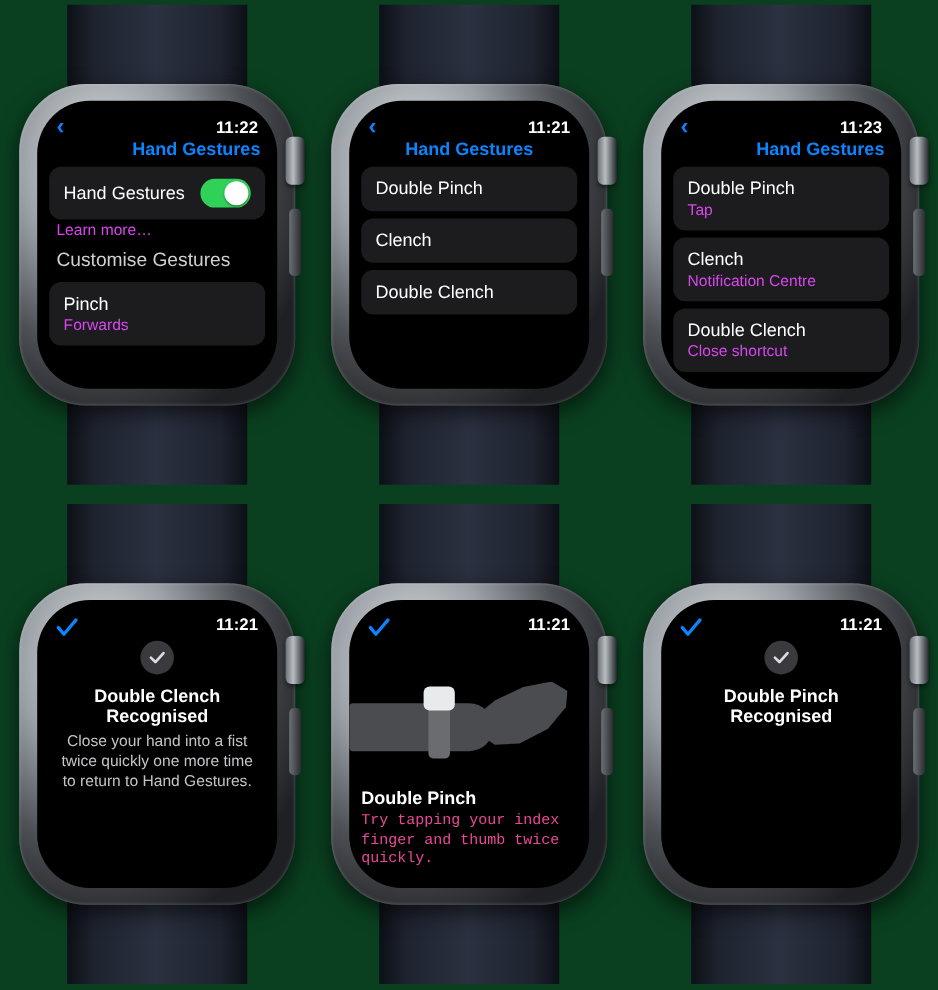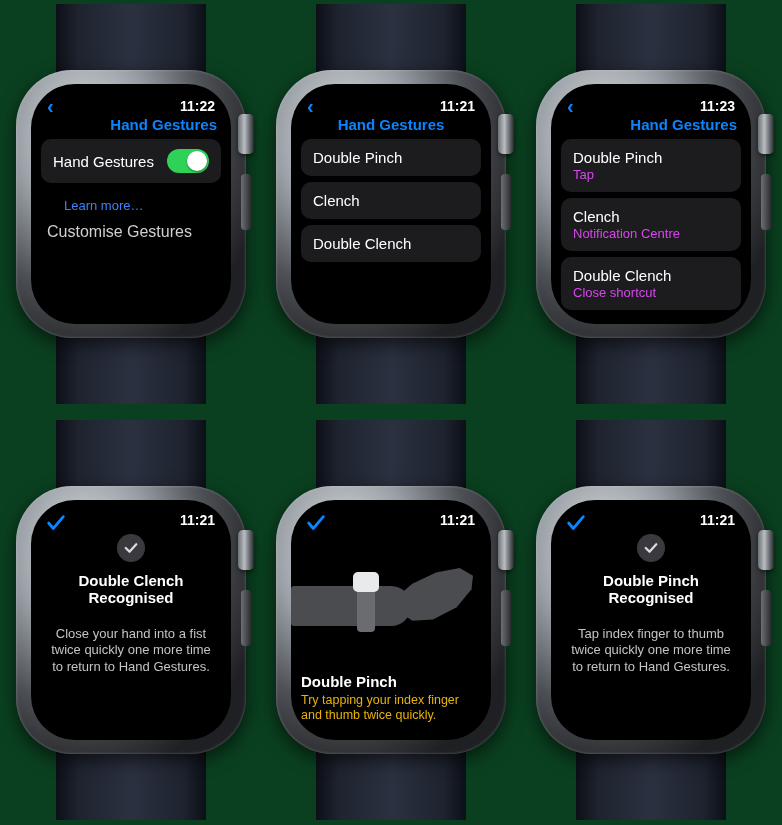--- a/index.html
+++ b/index.html
@@ -111,31 +111,31 @@
   .row.flex { display:flex; justify-content:space-between; align-items:center; }
   .toggle {
     width: 42px; height: 24px; border-radius: 12px;
     background: #30d158; position: relative;
   }
   .toggle::after {
     content:""; position:absolute; right:2px; top:2px;
     width:20px; height:20px; border-radius:50%; background:#fff;
     box-shadow: 0 1px 2px rgba(0,0,0,.4);
   }
-  .link-text { color:#3b82f6; font-size:13px; padding:15px 4px 6px 6px;margin-left:17px; }
+  .link-text { color:#d946ef; font-size:13px; padding:1px 4px 6px 6px; }
   .sect-label { color:#d0d0d4; font-size:16px; padding:4px 4px 2px 6px; }
   
   .check-badge {
     width:28px; height:28px; border-radius:50%;
     background: #3a3a3e; display:flex; align-items:center; justify-content:center;
   }
   .check-badge svg { width:18px; height:18px; }
   .center-block { text-align:center; padding: 22px 6px 0 6px; }
   .center-block .badge-wrap { display:flex; justify-content:center; margin-bottom:10px; }
-  .center-block h3 { font-size:15px; font-weight:600; margin-bottom:20px; }
+  .center-block h3 { font-size:15px; font-weight:600; margin-bottom:4px; }
   .center-block p { font-size:13px; color:#c3c3c8; line-height:1.25; }
   .topleft-check { position:absolute; top:12px; left:14px; }
   .tl-time { position:absolute; top:12px; right:16px; font-size:14px; font-weight:600; }
   
   .hand-ill {
     position:relative; width:100%; height:96px; margin-top:10px;
   }
   .forearm {
     position:absolute; left:0; top:40px; width:120px; height:40px;
     background:#4a4c50; border-radius:4px 24px 24px 4px;
@@ -148,21 +148,21 @@
     position:absolute; left:62px; top:26px; width:26px; height:20px;
     background:#e9eaec; border-radius:5px;
   }
   .palm {
     position:absolute; left:108px; top:22px; width:74px; height:56px;
     background:#4a4c50;
     clip-path: polygon(0% 48%, 18% 28%, 50% 8%, 82% 0%, 100% 14%, 98% 38%, 78% 70%, 46% 92%, 18% 94%, 0% 78%);
   }
   .lower-text { position:absolute; left:10px; right:10px; bottom:16px; }
   .lower-text h3 { font-size:15px; font-weight:600; margin-bottom:3px; }
-  .lower-text p { font-size:12.5px; color:#eab308; line-height:1.25; }
+  .lower-text p { font-size:12.5px; color:#ec4899; line-height:1.25;font-family:Liberation Mono, monospace; }
 </style>
 </head>
 <body>
 
 <div class="grid">
 
   <div class="watch" style="left:6px; top:4px; height:400px;">
     <div class="band-top"></div>
     <div class="band-bottom"></div>
     <div class="crown"></div>
@@ -173,20 +173,24 @@
         <span class="back-chevron">‹</span>
         <span class="time">11:22</span>
       </div>
       <div class="title-link" style="text-align:right; padding-right:4px; margin-top:-2px;">Hand Gestures</div>
       <div class="row flex">
         <span>Hand Gestures</span>
         <span class="toggle"></span>
       </div>
       <div class="link-text">Learn more…</div>
       <div class="sect-label">Customise Gestures</div>
+      <div class="row">
+        <div>Pinch</div>
+        <div class="sub">Forwards</div>
+      </div>
     </div>
   </div>
 
   <div class="watch" style="left:266px; top:4px; height:400px;">
     <div class="band-top"></div>
     <div class="band-bottom"></div>
     <div class="crown"></div>
     <div class="side-btn"></div>
     <div class="case"></div>
     <div class="screen">
@@ -296,18 +300,17 @@
       <span class="tl-time">11:21</span>
       <div class="center-block">
         <div class="badge-wrap">
             <span class="check-badge">
           <svg viewBox="0 0 24 24" fill="none" stroke="#dcdce0" stroke-width="3" stroke-linecap="round" stroke-linejoin="round">
                 <polyline points="5 12 10 17 19 7"></polyline>
               </svg>
         </span>
           </div>
         <h3>Double Pinch Recognised</h3>
-        <p>Tap index finger to thumb twice quickly one more time to return to Hand Gestures.</p>
       </div>
     </div>
   </div>
 
 </div>
 
 </body></html>

